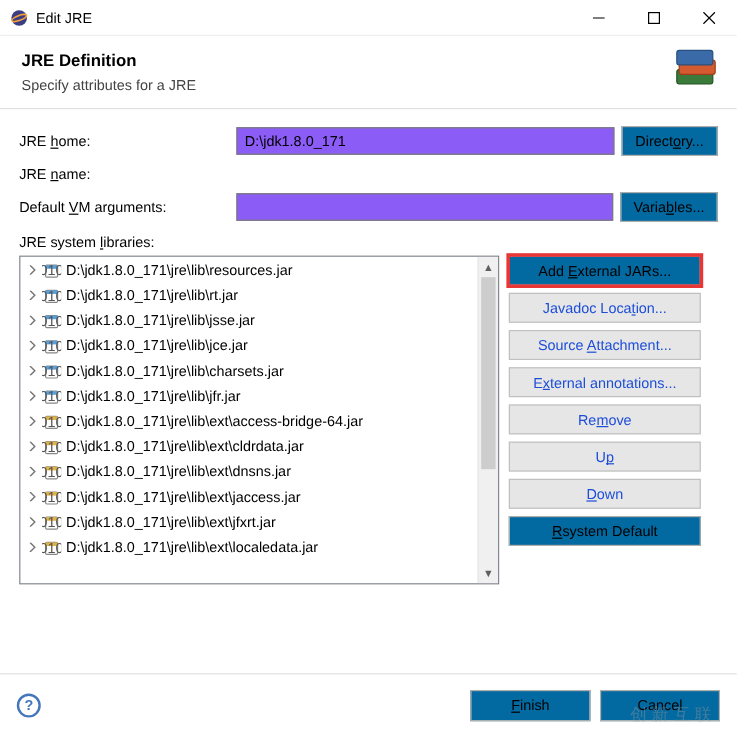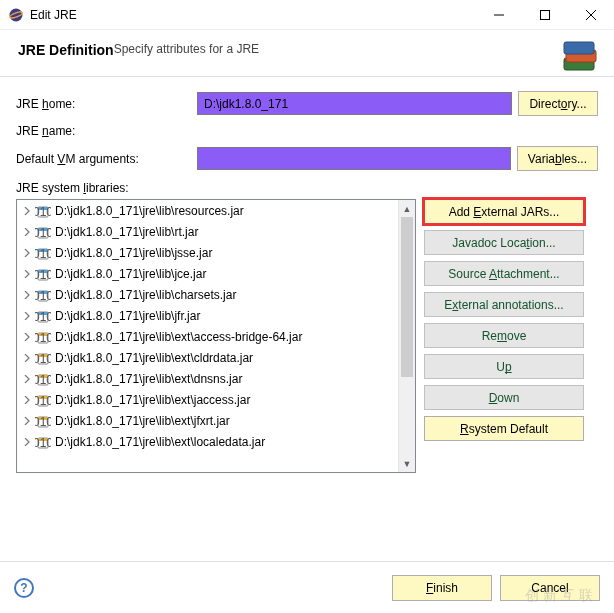--- a/index.html
+++ b/index.html
@@ -6,36 +6,36 @@
 body { background: #fff; width: 614px; height: 613px; overflow: hidden; }
 
 
 .titlebar { height: 30px; display: flex; align-items: center; padding: 0 0 0 8px; background: #fff; border-bottom: 1px solid #eee; }
 .titlebar .app-icon { width: 16px; height: 16px; margin-right: 6px; display:flex; align-items:center; justify-content:center; }
 .titlebar .title { flex: 1; }
 .titlebar .win-btn { width: 46px; height: 30px; display: flex; align-items: center; justify-content: center; }
 .win-icon { width: 10px; height: 10px; }
 
 
-.header { padding: 12px 18px 12px 18px; display:flex; position:relative; border-bottom: 1px solid #e0e0e0; }
+.header { padding: 12px 18px 12px 18px; display:flex; flex-direction:column; position:relative; border-bottom: 1px solid #e0e0e0; }
 .header h1 { font-size: 14px; font-weight: bold; margin-bottom: 6px; }
 .header .subtitle { font-size: 12px; color: #444; }
 .header .header-icon { position:absolute; right: 14px; top: 8px; width: 40px; height: 40px; }
 
 
 .main { padding: 14px 16px 8px 16px; }
 .form-row { display: flex; align-items: center; margin-bottom: 8px; gap: 6px; }
 .form-row .label { width: 175px; }
 .form-row .label u { text-decoration: underline; text-decoration-skip-ink: none; }
 .form-row input[type="text"] { height: 23px; padding: 0 6px; border: 1px solid #7a7a7a; background: #8b5cf6; }
 .jre-home-input { flex: 1; }
 .jre-name-input { width: 300px; }
 .default-vm-input { flex:1; }
-.btn { height: 25px; padding: 0 10px; background: #fef9c3; border: 1px solid #adadad; min-width: 80px; }
-.btn:disabled, .btn.disabled { color: #14532d; background: #e6e6e6; border-color: #c0c0c0; }
+.btn { height: 25px; padding: 0 10px; background: #0369a1; border: 1px solid #adadad; min-width: 80px; }
+.btn:disabled, .btn.disabled { color: #1d4ed8; background: #e6e6e6; border-color: #c0c0c0; }
 .btn-wide { width: 160px; }
 
 .libs-label { margin: 10px 0 4px 0; }
 .libs-area { display: flex; gap: 8px; }
 .tree { width: 400px; height: 274px; border: 1px solid #828790; background: #fff; overflow: hidden; position: relative; }
 .tree-inner { position:absolute; inset:0; overflow:hidden; }
 .tree-row { display: flex; align-items: center; height: 21px; padding-left: 4px; white-space: nowrap; }
 .tree-row .expander { width: 12px; height: 12px; display:flex; align-items:center; justify-content:center; color:#6a6a6a; font-size:10px; }
 .tree-row .jar-icon { width: 16px; height: 16px; margin: 0 4px 0 2px; display:flex; align-items:center; justify-content:center;}
 .tree-row .text { font-size: 12px; }

